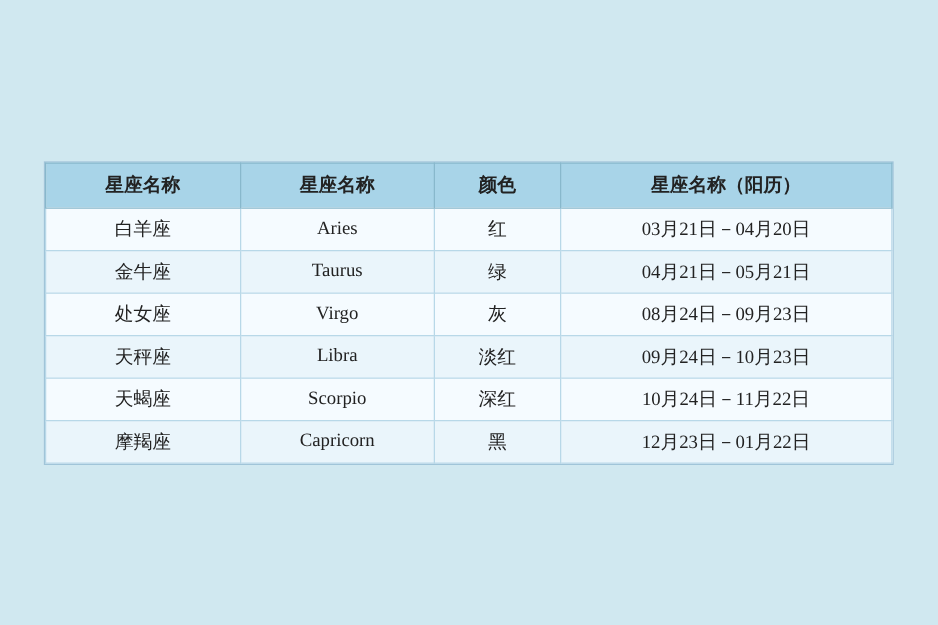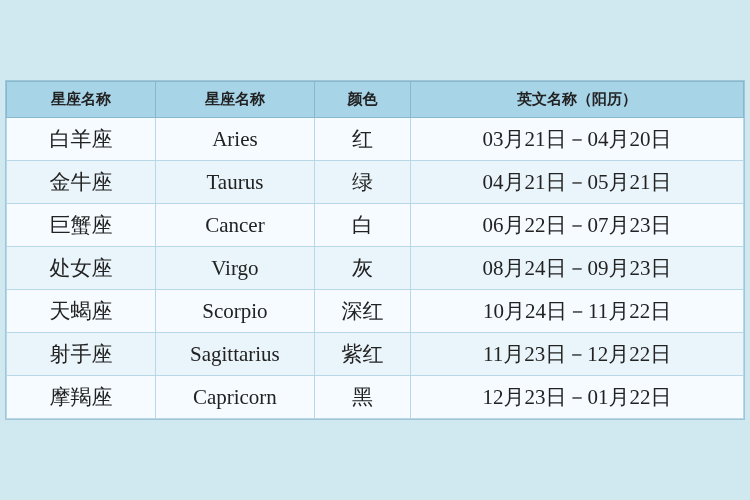--- a/index.html
+++ b/index.html
@@ -14,21 +14,21 @@
       background-color: #d0e8f0;
       display: flex;
       align-items: center;
       justify-content: center;
       font-family: "SimSun", "宋体", serif;
     }
 
     .table-container {
       background-color: #f0f8ff;
       border: 1px solid #a0c4d8;
-      width: 740px;
+      width: 680px;
     }
 
     table {
       width: 100%;
       border-collapse: collapse;
     }
 
     thead tr {
       background-color: #a8d4e8;
     }
@@ -47,21 +47,21 @@
     }
 
     tbody tr:nth-child(even) {
       background-color: #eaf5fb;
     }
 
     tbody td {
       border: 1px solid #b8d8e8;
       padding: 7px 0;
       text-align: center;
-      font-size: 21px;
+      font-size: 15px;
       color: #222;
     }
 
     tbody td:first-child {
       font-weight: normal;
     }
 
     tbody td:nth-child(2) {
       font-style: normal;
       margin-top: 15px;
@@ -70,59 +70,53 @@
 </head>
 <body>
 
 <div class="table-container">
   <table>
     <thead>
       <tr>
         <th>星座名称</th>
         <th>星座名称</th>
         <th>颜色</th>
-        <th>英文名称（阳历）</th>
+        <th>星座名称（阳历）</th>
       </tr>
     </thead>
     <tbody id="table-body">
     <tr>
           <td>白羊座</td>
           <td>Aries</td>
           <td>红</td>
           <td>03月21日－04月20日</td>
         </tr>
         <tr>
           <td>金牛座</td>
           <td>Taurus</td>
           <td>绿</td>
           <td>04月21日－05月21日</td>
         </tr>
         <tr>
-          <td>巨蟹座</td>
-          <td>Cancer</td>
-          <td>白</td>
-          <td>06月22日－07月23日</td>
-        </tr>
-        <tr>
           <td>处女座</td>
           <td>Virgo</td>
           <td>灰</td>
           <td>08月24日－09月23日</td>
         </tr>
         <tr>
+          <td>天秤座</td>
+          <td>Libra</td>
+          <td>淡红</td>
+          <td>09月24日－10月23日</td>
+        </tr>
+        <tr>
           <td>天蝎座</td>
           <td>Scorpio</td>
           <td>深红</td>
           <td>10月24日－11月22日</td>
-        </tr>
-        <tr>
-          <td>射手座</td>
-          <td>Sagittarius</td>
-          <td>紫红</td>
-          <td>11月23日－12月22日</td>
         </tr>
         <tr>
           <td>摩羯座</td>
           <td>Capricorn</td>
           <td>黑</td>
           <td>12月23日－01月22日</td>
         </tr>
       </tbody>
   </table>
 </div>

